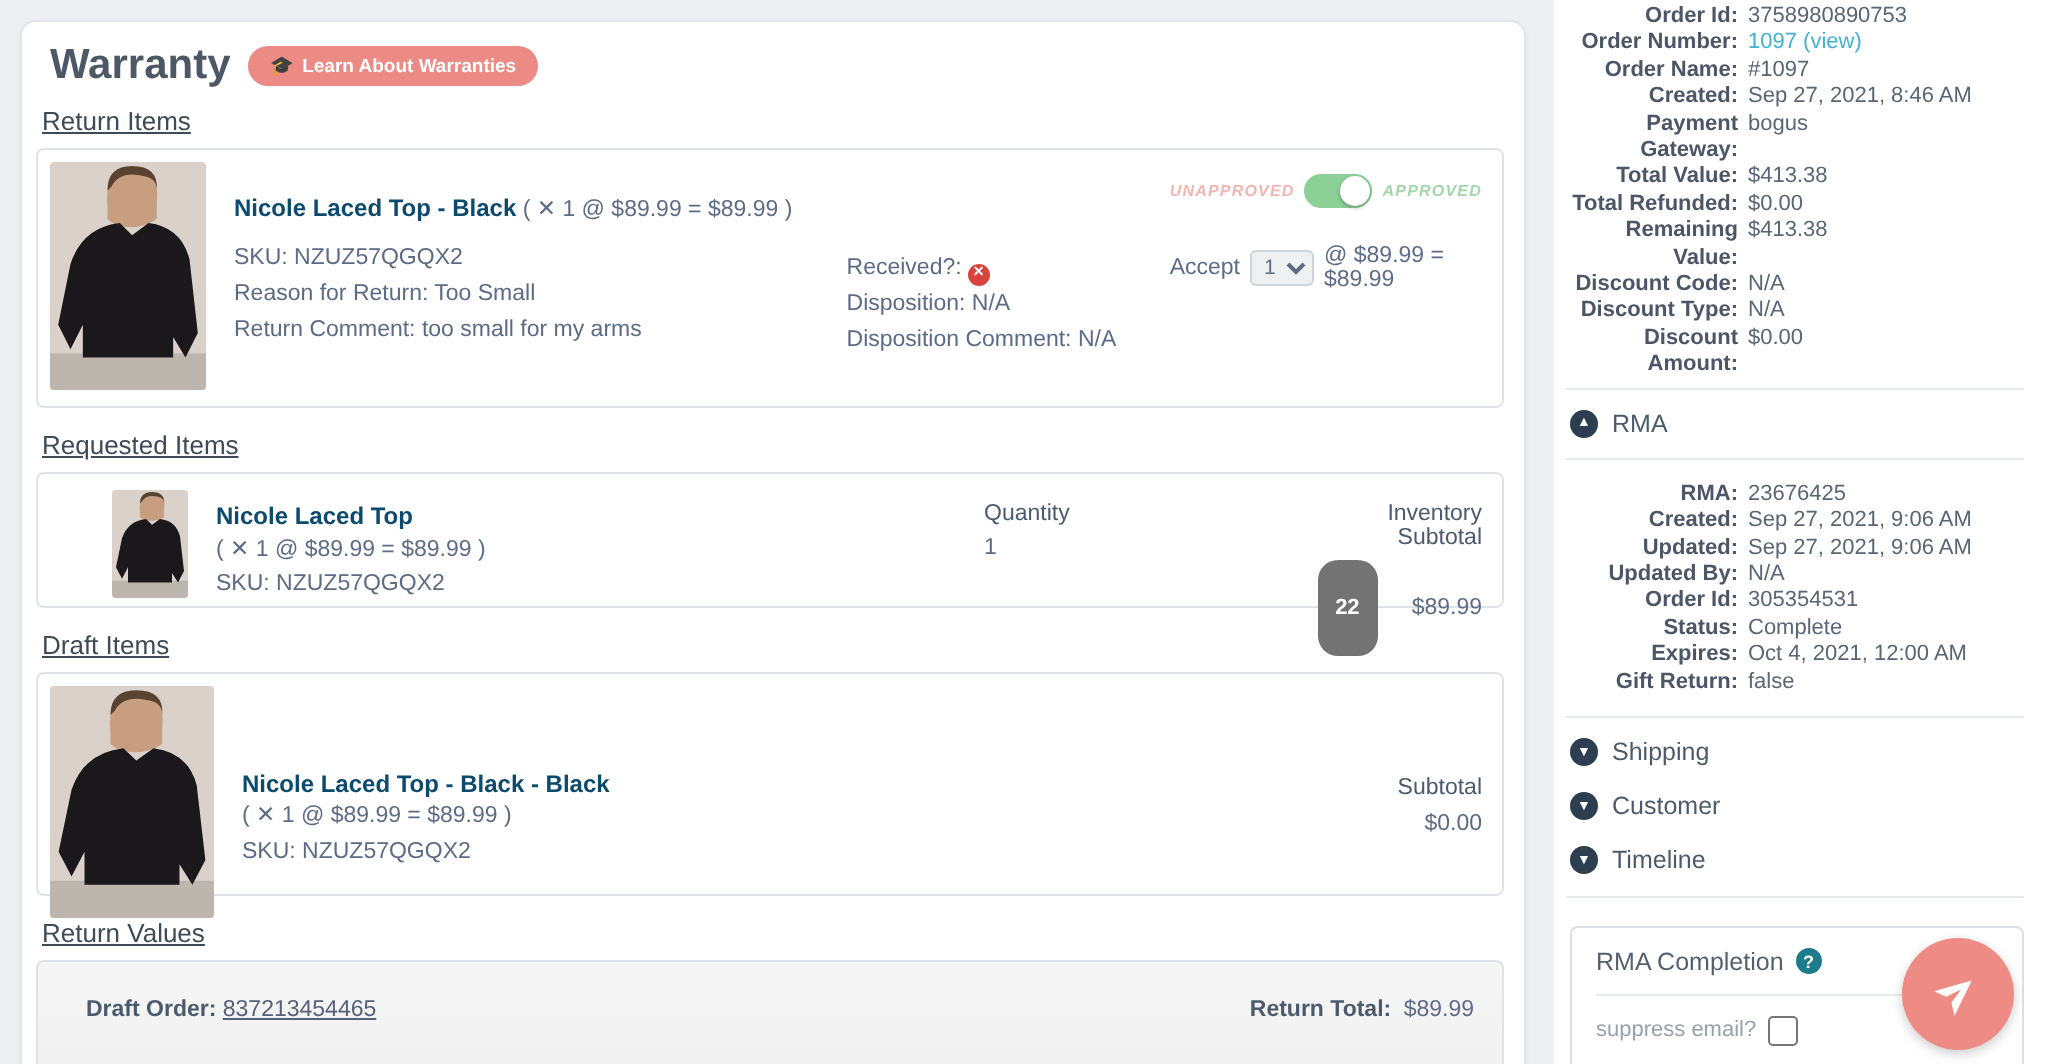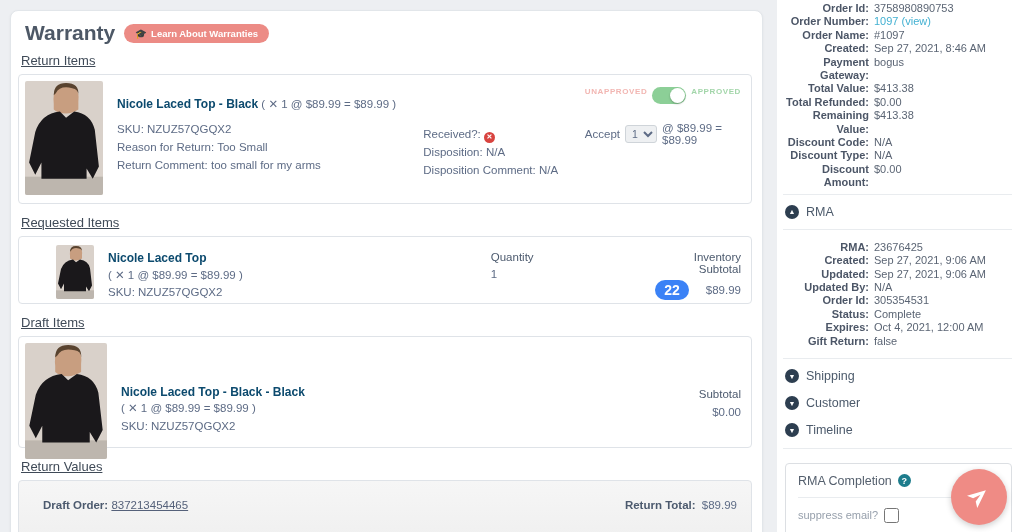--- a/index.html
+++ b/index.html
@@ -38,21 +38,21 @@
   .photo svg { display:block; width:100%; height:100%; }
   .p-title { font-size:12px; font-weight:700; color:#0c4a6e; }
   .p-detail { font-size:11.5px; color:#5d6b85; }
   .rows-18 { line-height:18px; }
 
   
   .ri-info { width:340px; padding:16px 0 0 14px; }
   .ri-info .rows-18 { margin-top:9px; }
   .ri-mid { width:172px; padding-top:44px; line-height:18px; }
   .ri-right { flex:1; padding-top:6px; }
-  .toggle-row { display:flex; justify-content:flex-end; align-items:flex-start; gap:5px; }
+  .toggle-row { display:flex; justify-content:flex-end; align-items:center; gap:5px;font-style:italic; }
   .toggle-label { font-size:8px; font-weight:700; letter-spacing:.6px; }
   .toggle-label.off { color:#f2b6b2; }
   .toggle-label.on  { color:#a3d6aa; }
   .toggle {
     width:34px; height:17px; border-radius:9px; background:#8ccf97;
     position:relative; cursor:pointer; flex:none;
   }
   .toggle .knob {
     position:absolute; right:1px; top:1px; width:15px; height:15px;
     border-radius:50%; background:#fff; box-shadow:0 1px 2px rgba(0,0,0,.25);
@@ -68,22 +68,22 @@
     font-size:7px; font-weight:700; vertical-align:-1px; margin-left:3px; cursor:pointer;
   }
   
   .rq-photo { margin-left:31px; margin-top:2px; }
   .rq-info { width:398px; padding:7px 0 0 14px; line-height:17px; }
   .rq-col { width:165px; padding-top:8px; }
   .col-head { font-size:11.5px; color:#4c5a6e; }
   .rq-right { flex:1; padding-top:8px; text-align:right; }
   .inv-row { display:flex; justify-content:flex-end; align-items:center; gap:17px; margin-top:5px; }
   .count-badge {
-    background:#3b82f6; color:#fff; font-size:14px; font-weight:700;
-    border-radius:10px; padding:2px 9px;
+    background:#737373; color:#fff; font-size:11px; font-weight:700;
+    border-radius:10px; padding:18px 9px;
   }
   
   .df-info { width:400px; padding:42px 0 0 14px; }
   .df-mid { width:170px; padding-top:42px; line-height:18px; }
   .df-right { flex:1; padding-top:42px; text-align:right; line-height:18px; }
 
   
   .rv-card {
     border:1px solid #dfe3e8; border-radius:4px; width:734px; height:95px;
     background:linear-gradient(180deg,#f6f6f6 0%,#ececec 100%);

